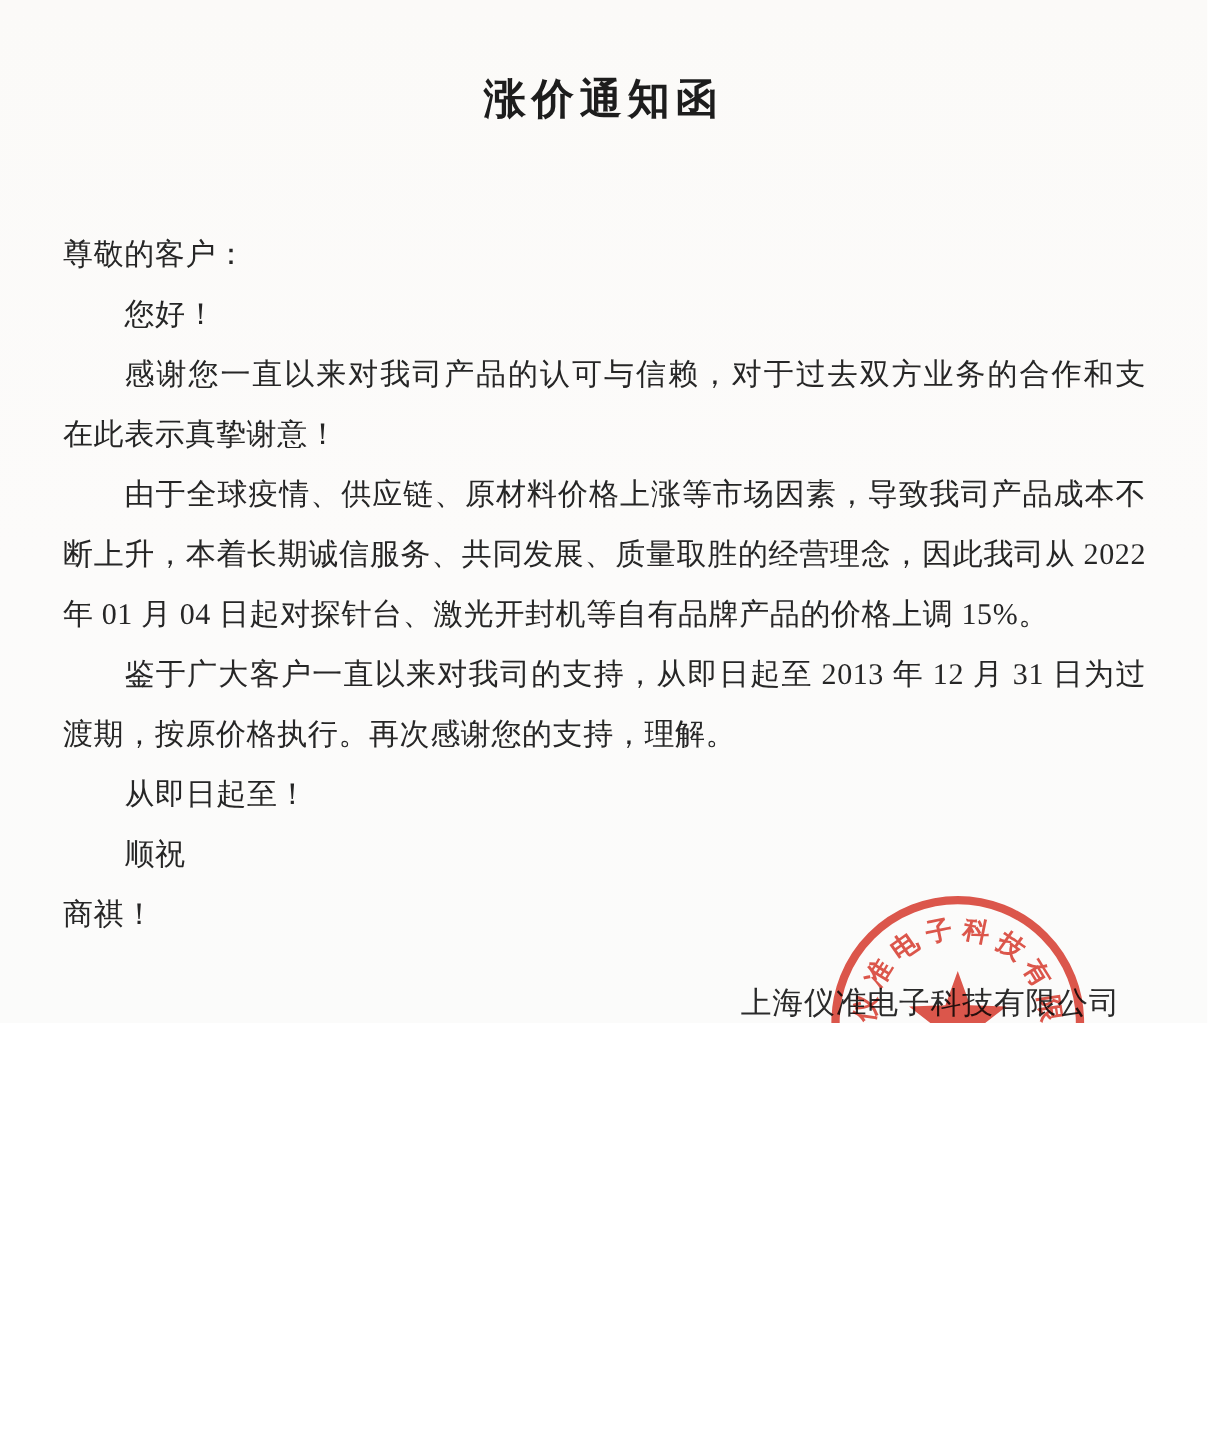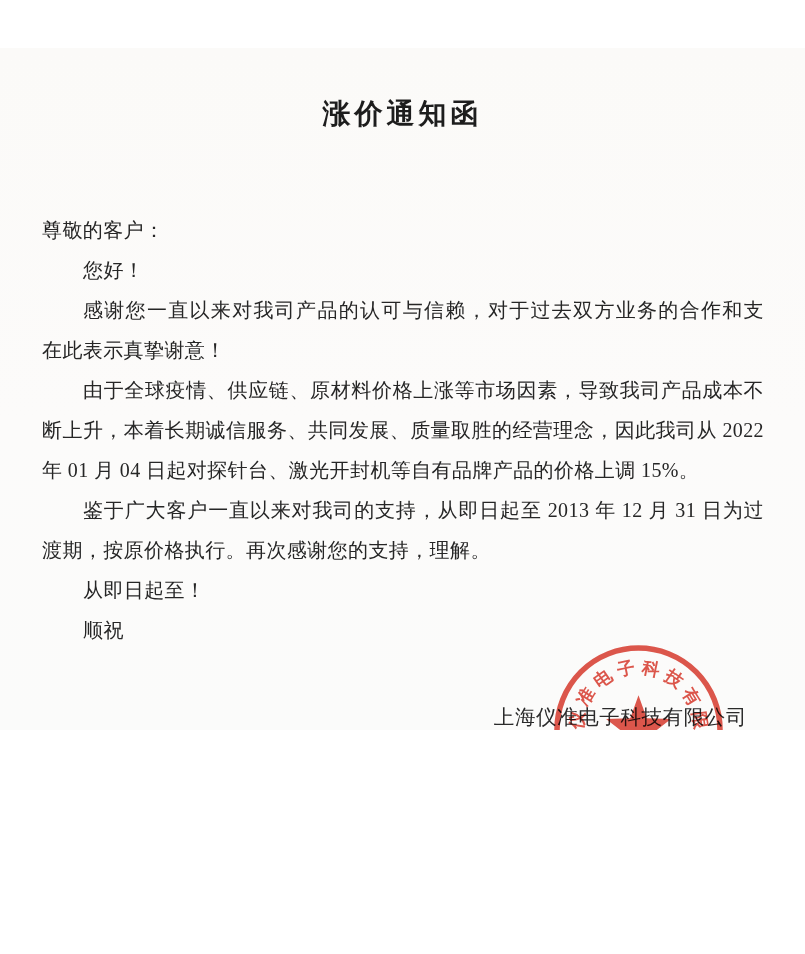--- a/index.html
+++ b/index.html
@@ -4,38 +4,37 @@
 <style>
   html, body { margin: 0; padding: 0; background: #ffffff; }
   .page {
     position: relative;
     width: 805px;
     height: 682px;
     background: linear-gradient(180deg, #fbfaf8 0%, #fcfbfa 55%, #fbfbfa 100%);
     font-family: "Liberation Serif", "DejaVu Serif", serif;
     color: #262626;
     overflow: hidden;
-    margin-top: 48px;
   }
   .title {
     position: absolute;
     top: 47px;
     left: 0;
     width: 100%;
     margin: 0;
     text-align: center;
     font-size: 28px;
     font-weight: 700;
     letter-spacing: 4px;
     color: #1d1d1d;
   }
   .letter-body {
     position: absolute;
     left: 42px;
-    top: 162px;
+    top: 150px;
     width: 722px;
     font-size: 20px;
     letter-spacing: 0.4px;
   }
   .line {
     height: 40px;
     line-height: 40px;
     white-space: nowrap;
     text-align: justify;
   }
@@ -86,20 +85,21 @@
       <div class="line indent">您好！</div>
       <div class="line fill indent">感谢您一直以来对我司产品的认可与信赖，对于过去双方业务的合作和支持，</div>
       <div class="line">在此表示真挚谢意！</div>
       <div class="line fill indent">由于全球疫情、供应链、原材料价格上涨等市场因素，导致我司产品成本不</div>
       <div class="line fill">断上升，本着长期诚信服务、共同发展、质量取胜的经营理念，因此我司从 2022</div>
       <div class="line">年 01 月 04 日起对探针台、激光开封机等自有品牌产品的价格上调 15%。</div>
       <div class="line fill indent">鉴于广大客户一直以来对我司的支持，从即日起至 2013 年 12 月 31 日为过</div>
       <div class="line">渡期，按原价格执行。再次感谢您的支持，理解。</div>
       <div class="line indent">从即日起至！</div>
       <div class="line indent">顺祝</div>
+      <div class="line">商祺！</div>
     </div>
 
   <div class="closing">
     <div class="company">上海仪准电子科技有限公司</div>
     <div class="date">2021 年 10 月 01 日</div>
   </div>
 
   <svg class="stamp" id="seal" viewBox="0 0 170 170" xmlns="http://www.w3.org/2000/svg">
     <circle cx="85" cy="85" r="81" fill="none" stroke-width="5.5" stroke="#dd4a3e"></circle>
     <polygon points="85,51 93.2,73.7 117.3,74.5 98.3,89.3 105,112.5 85,99 65,112.5 71.7,89.3 52.7,74.5 76.8,73.7" fill="#dd4a3e"></polygon>

